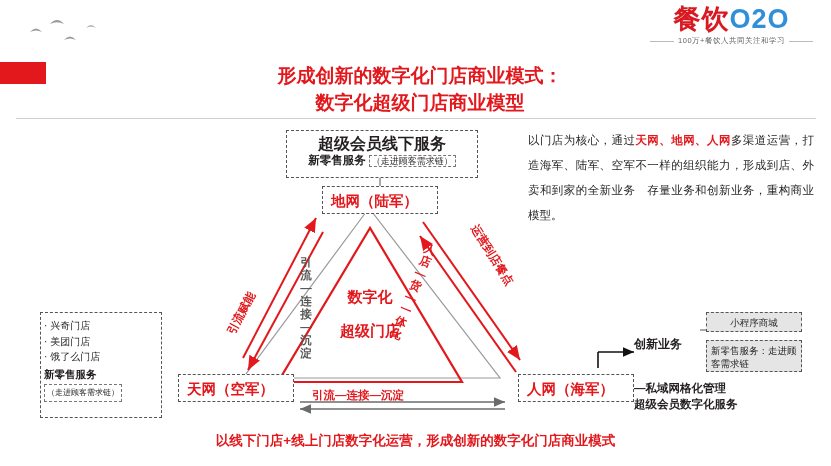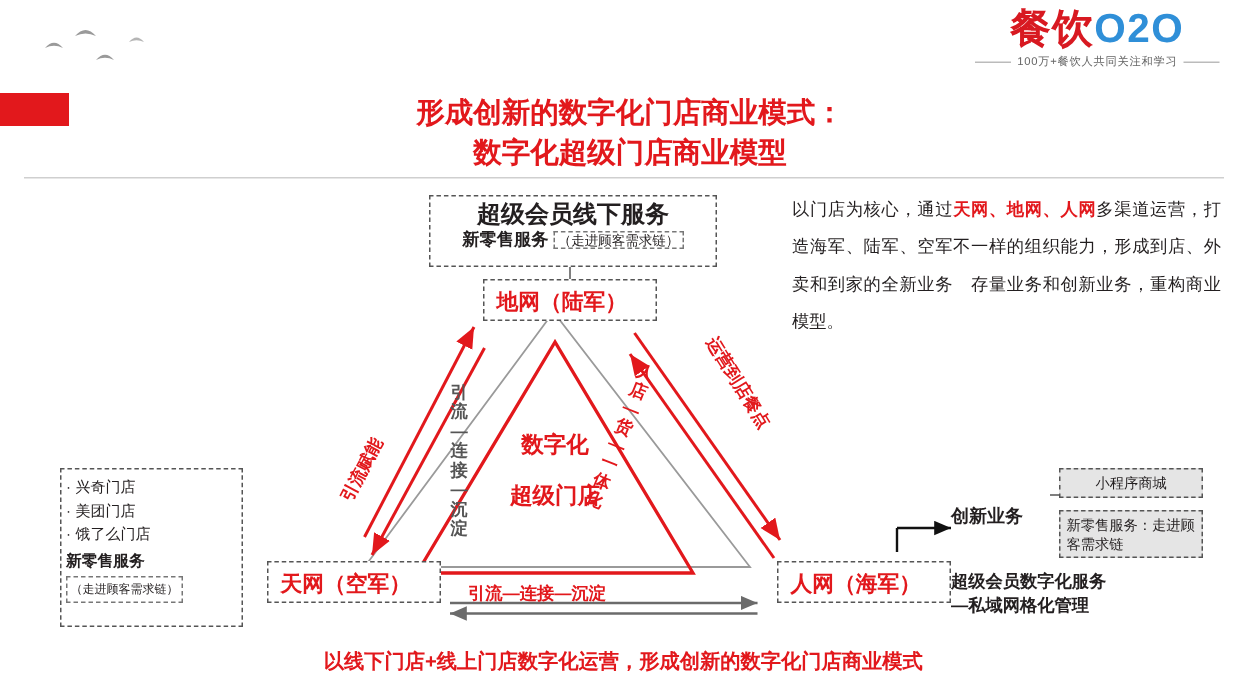--- a/index.html
+++ b/index.html
@@ -164,19 +164,19 @@
 
   <div class="small-dash" style="left:706px;top:312px;width:96px;height:20px;text-align:center;">
     <span>小程序商城</span>
   </div>
 
   <div class="small-dash" style="left:706px;top:340px;width:96px;height:32px;">
     <span>新零售服务：走进顾客需求链</span>
   </div>
 
   <div style="position:absolute;left:634px;top:380px;font-size:11.5px;font-weight:bold;color:#231f20;line-height:16px;">
+    <div>—私域网格化管理</div>
     <div>超级会员数字化服务</div>
-    <div>—私域网格化管理</div>
   </div>
 
   <div class="bottom-note">以线下门店+线上门店数字化运营，形成创新的数字化门店商业模式</div>
 
 </div>
 
 </body></html>

